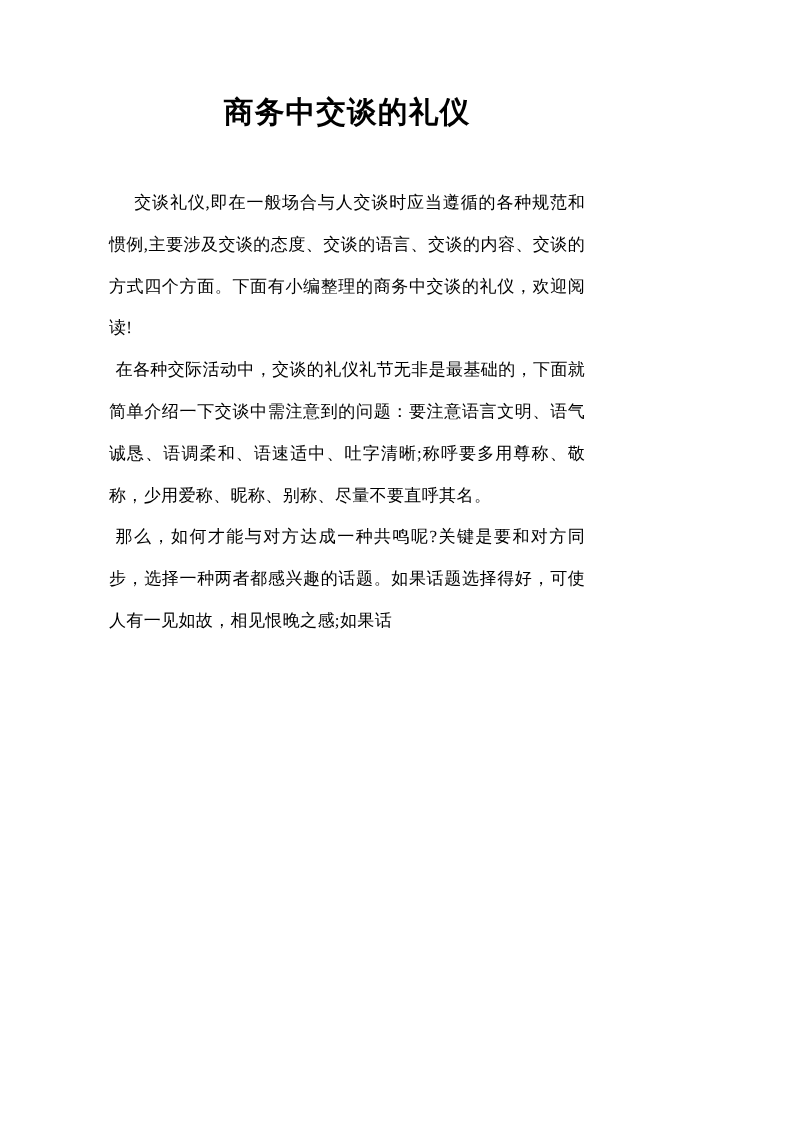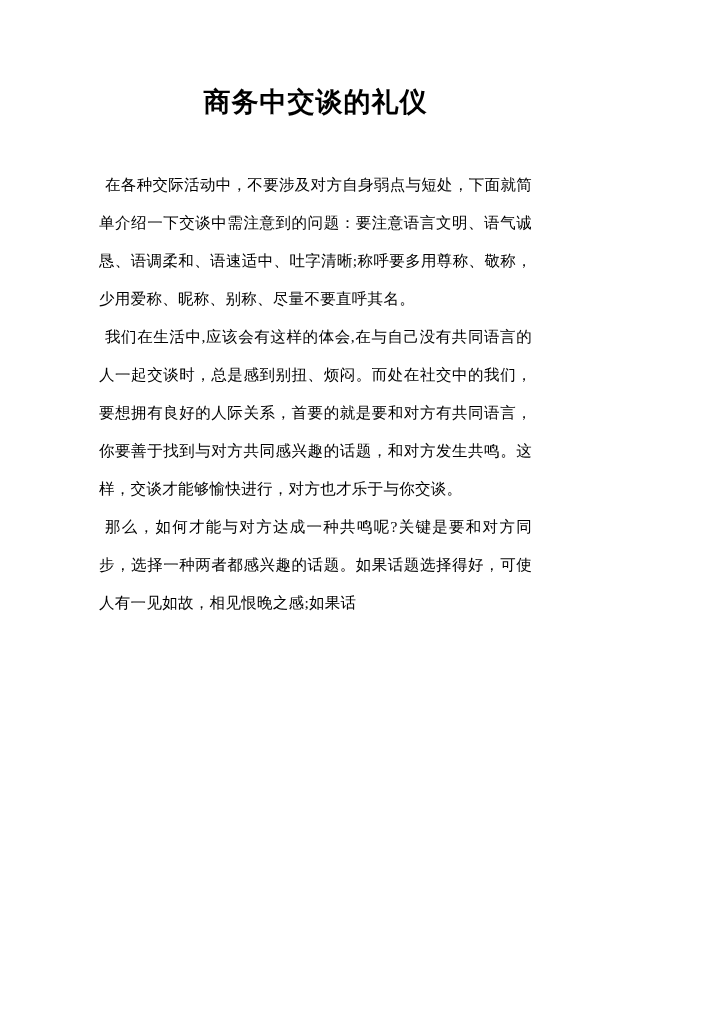--- a/index.html
+++ b/index.html
@@ -41,17 +41,17 @@
     .doc-body p.indent-large { text-indent: 23px; }
     .doc-body p.indent-small { text-indent: 6px; }
   </style>
 </head>
 <body>
 
 <div class="page">
   <h1 class="doc-title">商务中交谈的礼仪</h1>
 
   <div class="doc-body">
-    <p class="indent-small">在各种交际活动中，不要涉及对方自身弱点与短处，下面就简单介绍一下交谈中需注意到的问题：要注意语言文明、语气诚恳、语调柔和、语速适中、吐字清晰;称呼要多用尊称、敬称，少用爱称、昵称、别称、尽量不要直呼其名。</p>
-    <p class="indent-small">我们在生活中,应该会有这样的体会,在与自己没有共同语言的人一起交谈时，总是感到别扭、烦闷。而处在社交中的我们，要想拥有良好的人际关系，首要的就是要和对方有共同语言，你要善于找到与对方共同感兴趣的话题，和对方发生共鸣。这样，交谈才能够愉快进行，对方也才乐于与你交谈。</p>
+    <p class="indent-large">交谈礼仪,即在一般场合与人交谈时应当遵循的各种规范和惯例,主要涉及交谈的态度、交谈的语言、交谈的内容、交谈的方式四个方面。下面有小编整理的商务中交谈的礼仪，欢迎阅读!</p>
+    <p class="indent-small">在各种交际活动中，交谈的礼仪礼节无非是最基础的，下面就简单介绍一下交谈中需注意到的问题：要注意语言文明、语气诚恳、语调柔和、语速适中、吐字清晰;称呼要多用尊称、敬称，少用爱称、昵称、别称、尽量不要直呼其名。</p>
     <p class="indent-small">那么，如何才能与对方达成一种共鸣呢?关键是要和对方同步，选择一种两者都感兴趣的话题。如果话题选择得好，可使人有一见如故，相见恨晚之感;如果话</p>
   </div>
 </div>
 
 </body></html>

